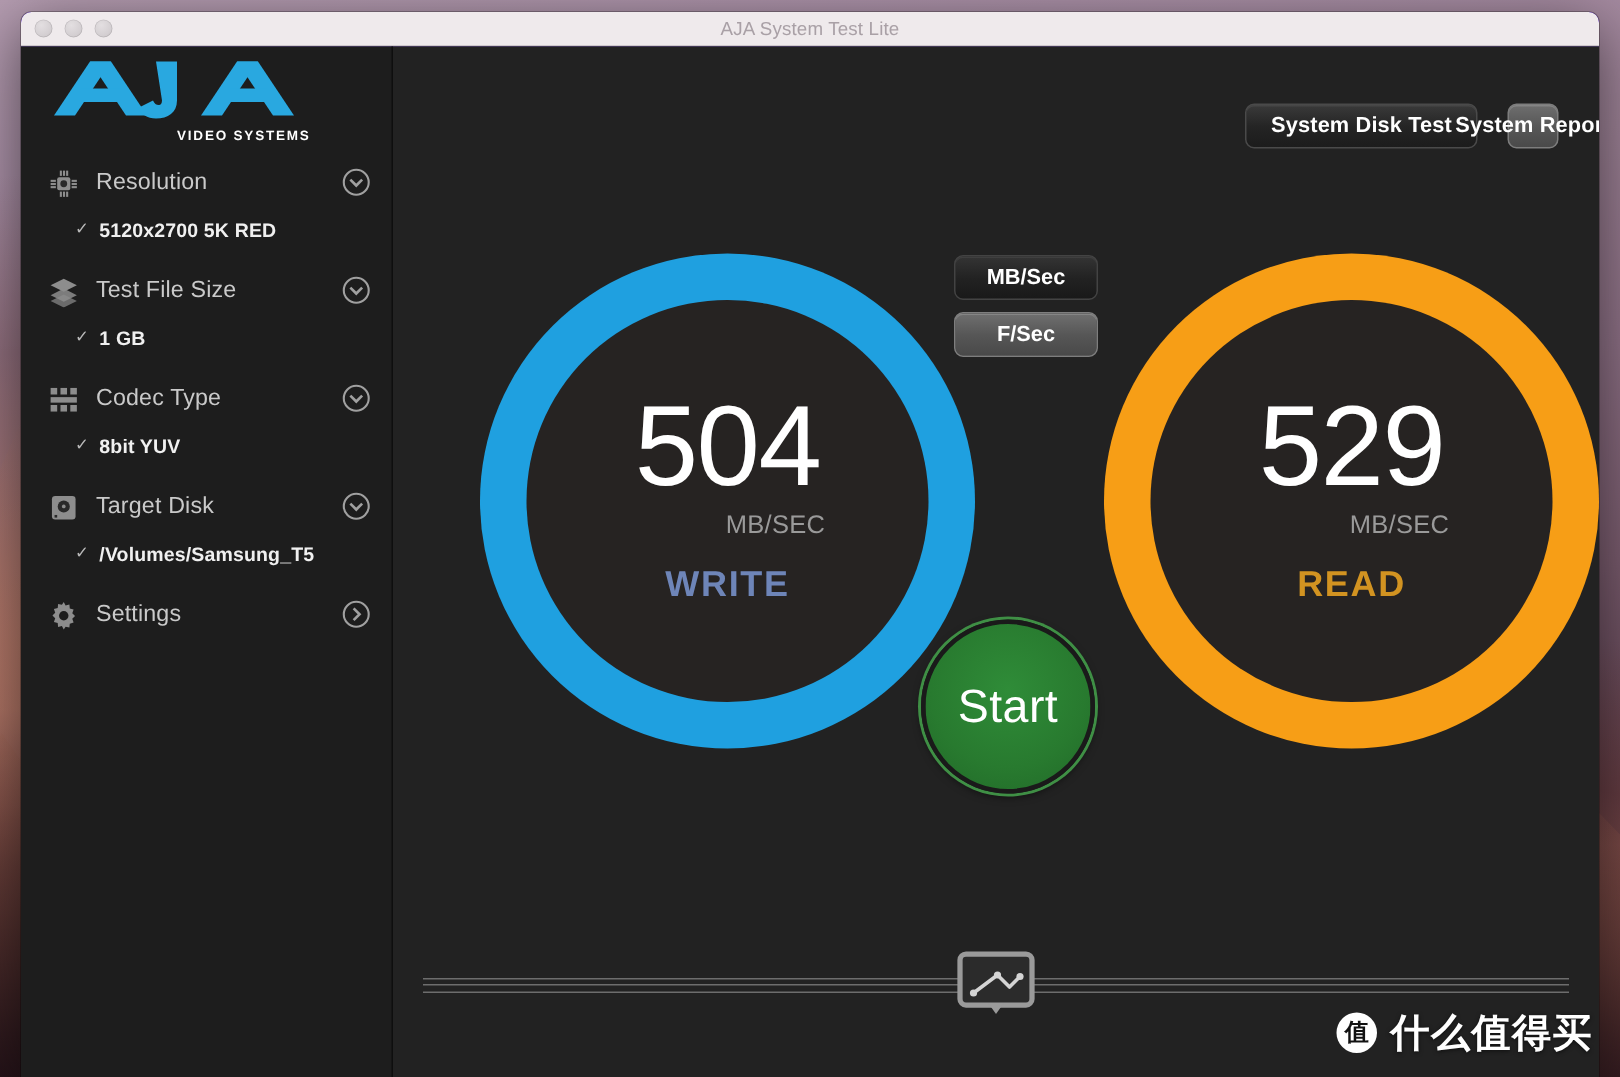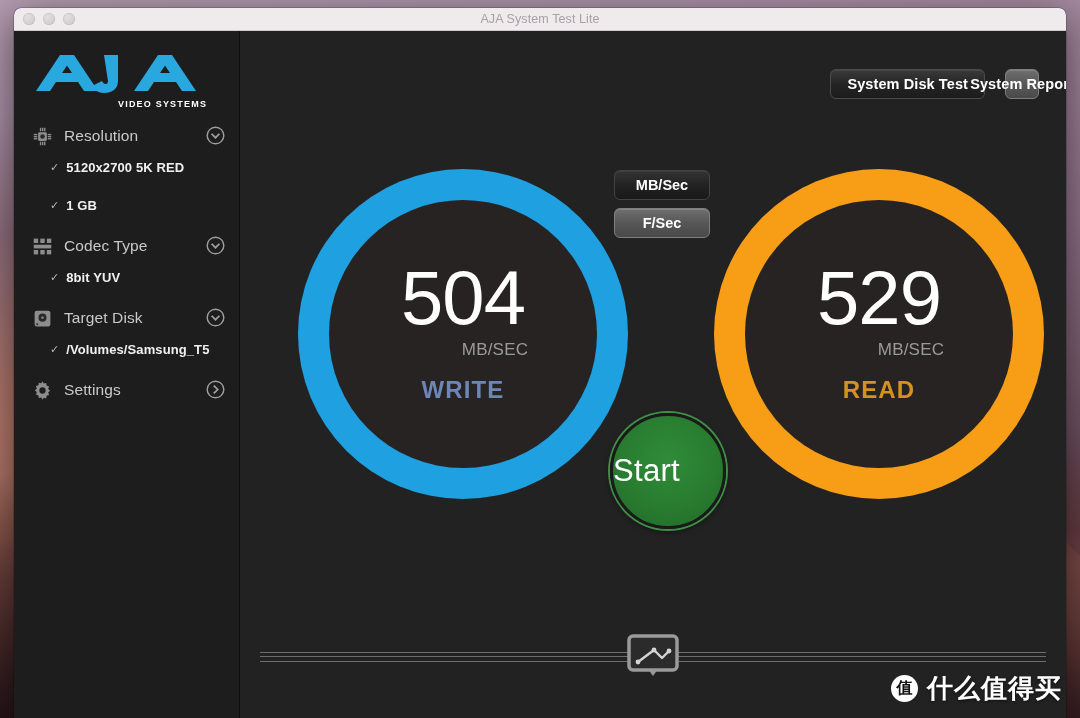--- a/index.html
+++ b/index.html
@@ -85,24 +85,24 @@
   
   #appbody {
     height: 687px;
     background: #222222;
     display: flex;
     position: relative;
   }
 
   
   #sidebar {
-    width: 226px;
+    width: 248px;
     background: #1d1d1d;
     border-right: 1px solid #0e0e0e;
-    padding-top: 20px;
+    padding-top: 6px;
     flex-shrink: 0;
     position: relative;
   }
   #logo {
     padding-left: 20px;
     height: 68px;
   }
   #logo .aja-mark { display: block; }
   #logo .vs {
     color: #ffffff;
@@ -272,28 +272,28 @@
   #gauge-write .ring { background: #1fa0e0; }
   #gauge-write .lbl { color: #6e85b8; }
 
   #gauge-read  { left: 474px; top: 138px; }
   #gauge-read .ring { background: #f79e16; }
   #gauge-read .lbl { color: #d29321; }
 
   
   #start {
     position: absolute;
-    left: 370px;
+    left: 352px;
     top: 382px;
     width: 116px; height: 116px;
     border-radius: 50%;
     background: radial-gradient(circle at 50% 40%, #2f8c38 0%, #287a2f 60%, #216928 100%);
     border: 3px solid #1a1a1a;
     box-shadow: 0 0 0 2px #3f8f45, 0 2px 6px rgba(0,0,0,0.6);
-    display: flex; align-items: center; justify-content: flex-start;
+    display: flex; align-items: center; justify-content: center;
     z-index: 8;
   }
   #start .txt {
     color: #ffffff;
     font-size: 31px;
     letter-spacing: 0.3px;
   }
 
   
   #bottombar {
@@ -423,20 +423,36 @@
               <polyline points="7.5,10 12,14.5 16.5,10" stroke-width="2"></polyline>
           </svg>
         </span>
       </div>
       <div class="value-row">
         <span class="tick">✓</span>
         <span class="value-text">5120x2700 5K RED</span>
       </div>
       <div class="nav-gap"></div>
 
+      <div class="nav-row">
+        <span class="nav-icon">
+          <svg width="21" height="21" viewBox="0 0 24 24" fill="#8d8d8d">
+            <path d="M12 2 L22 7 L12 12 L2 7 Z"></path>
+            <path d="M12 9.6 L22 14.6 L12 19.6 L2 14.6 Z" opacity="0.85"></path>
+            <path d="M12 14 L22 19 L12 24 L2 19 Z" opacity="0.7"></path>
+          </svg>
+        </span>
+        <span class="nav-label">Test File Size</span>
+        <span class="chev">
+          <svg width="21" height="21" viewBox="0 0 24 24" fill="none" stroke="#a0a0a0" stroke-width="1.6">
+            <circle cx="12" cy="12" r="9.5"></circle>
+              <polyline points="7.5,10 12,14.5 16.5,10" stroke-width="2"></polyline>
+          </svg>
+        </span>
+      </div>
       <div class="value-row">
         <span class="tick">✓</span>
         <span class="value-text">1 GB</span>
       </div>
       <div class="nav-gap"></div>
 
       <div class="nav-row">
         <span class="nav-icon">
           <svg width="21" height="21" viewBox="0 0 24 24" fill="#8d8d8d">
             <rect x="2" y="3" width="5" height="5"></rect>

